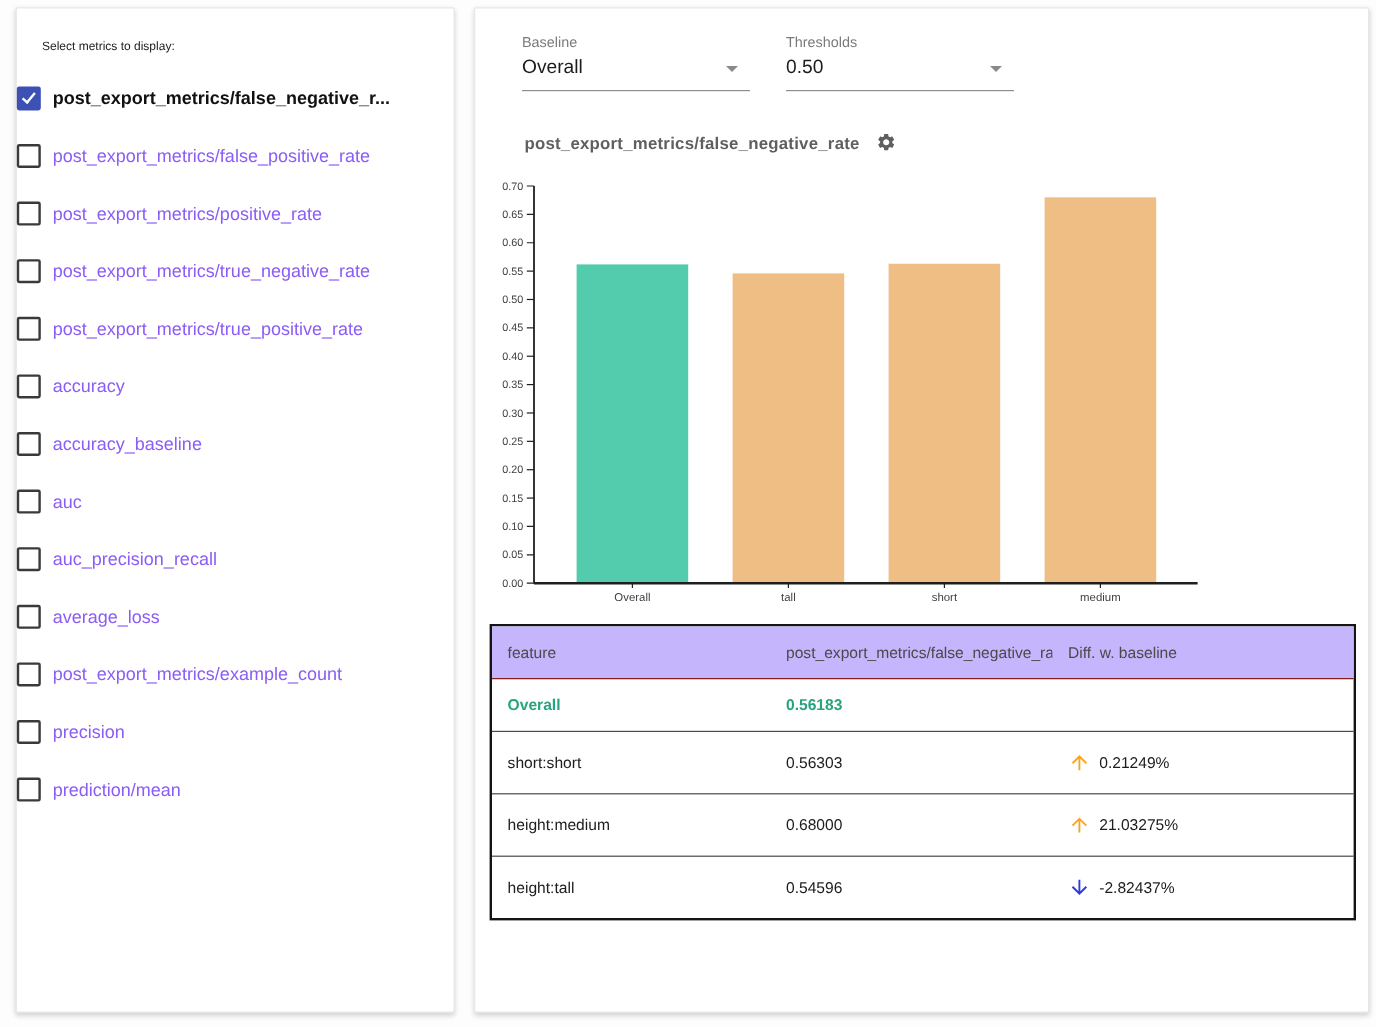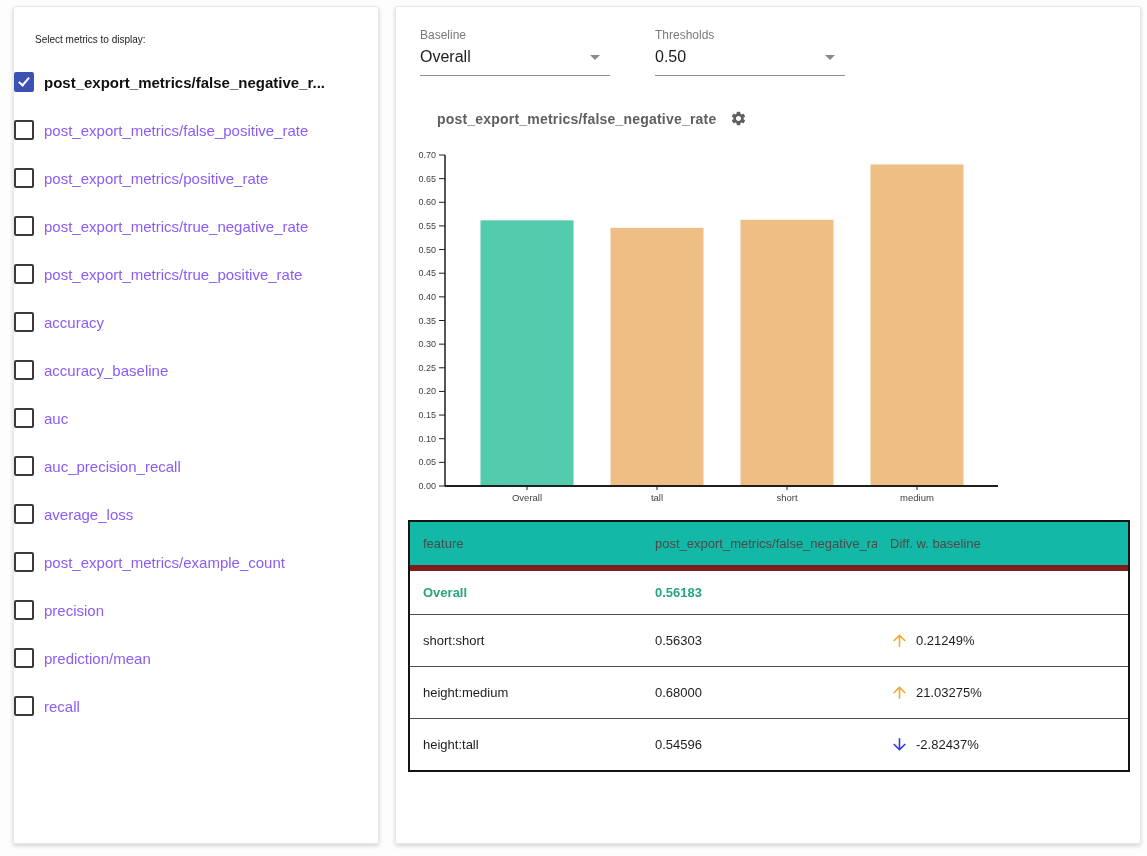--- a/index.html
+++ b/index.html
@@ -25,41 +25,41 @@
   .metric-item.checked .box{background:#3d51b5;border-color:#3d51b5;}
   .metric-item.checked .box::after{
     content:"";position:absolute;left:5px;top:1px;width:4px;height:9px;
     border:solid #fff;border-width:0 2px 2px 0;transform:rotate(40deg);
   }
   .lbl{margin-left:10px;font-size:15px;color:#8b5cf6;white-space:nowrap;}
   .metric-item.checked .lbl{font-weight:bold;color:#111;}
 
   
   .select{position:absolute;width:190px;cursor:pointer;}
-  #baseline-select{left:24px;top:21px;}
+  #baseline-select{left:39px;top:21px;}
   #thresholds-select{left:259px;top:21px;}
   .sel-label{font-size:12px;color:#7a7a7a;}
   .sel-value{font-size:16px;color:#1c1c1c;margin-top:6px;padding-bottom:9px;border-bottom:1px solid #8e8e8e;position:relative;}
   .caret{position:absolute;right:10px;top:7px;width:0;height:0;
     border-left:5px solid transparent;border-right:5px solid transparent;border-top:5px solid #8a8a8a;}
 
   
   #chart-title-row{position:absolute;left:41px;top:103px;display:flex;align-items:center;}
   #chart-title{font-weight:bold;font-size:14px;color:#5f5f5f;letter-spacing:.2px;}
   #gear-btn{margin-left:14px;width:17px;height:17px;cursor:pointer;}
   #gear-btn svg{width:17px;height:17px;fill:#5f5f5f;}
 
   
   #bar-chart{position:absolute;left:12px;top:140px;}
   #bar-chart text{font-family:"Liberation Sans","DejaVu Sans",sans-serif;fill:#3f3f3f;}
 
   
   #metrics-table{position:absolute;left:12px;top:513px;width:718px;border:2px solid #141414;background:#fff;}
   .thead,.trow{display:grid;grid-template-columns:232px 235px 251px;align-items:center;}
-  .thead{background:#14b8a6;height:43px;border-bottom:6px solid #7f1d1d;}
+  .thead{background:#c4b5fd;height:43px;border-bottom:1px solid #7f1d1d;}
   .th{padding-left:13px;font-size:13px;color:#4a4a4a;white-space:nowrap;overflow:hidden;}
   .trow{height:51px;border-bottom:1px solid #4a4a4a;}
   .trow:last-child{border-bottom:none;}
   .trow[data-row="0"]{height:43px;}
   .td{padding-left:13px;font-size:13px;color:#1d1d1d;display:flex;align-items:center;white-space:nowrap;}
   .trow[data-row="0"] .td{color:#27a47e;font-weight:bold;}
   .arr{width:19px;height:19px;margin-right:7px;flex:none;}
   .arr.up path{fill:#f5a62a;}
   .arr.down path{fill:#2b3ae7;}
 </style>
@@ -113,24 +113,20 @@
       <span class="box"></span>
       <span class="lbl">post_export_metrics/example_count</span>
     </div>
     <div class="metric-item">
       <span class="box"></span>
       <span class="lbl">precision</span>
     </div>
     <div class="metric-item">
       <span class="box"></span>
       <span class="lbl">prediction/mean</span>
-    </div>
-    <div class="metric-item">
-      <span class="box"></span>
-      <span class="lbl">recall</span>
     </div>
   </div>
 </div>
 
 <div class="card" id="right-card">
 
   <div class="select" id="baseline-select">
     <div class="sel-label">Baseline</div>
     <div class="sel-value">
       <span>Overall</span>

